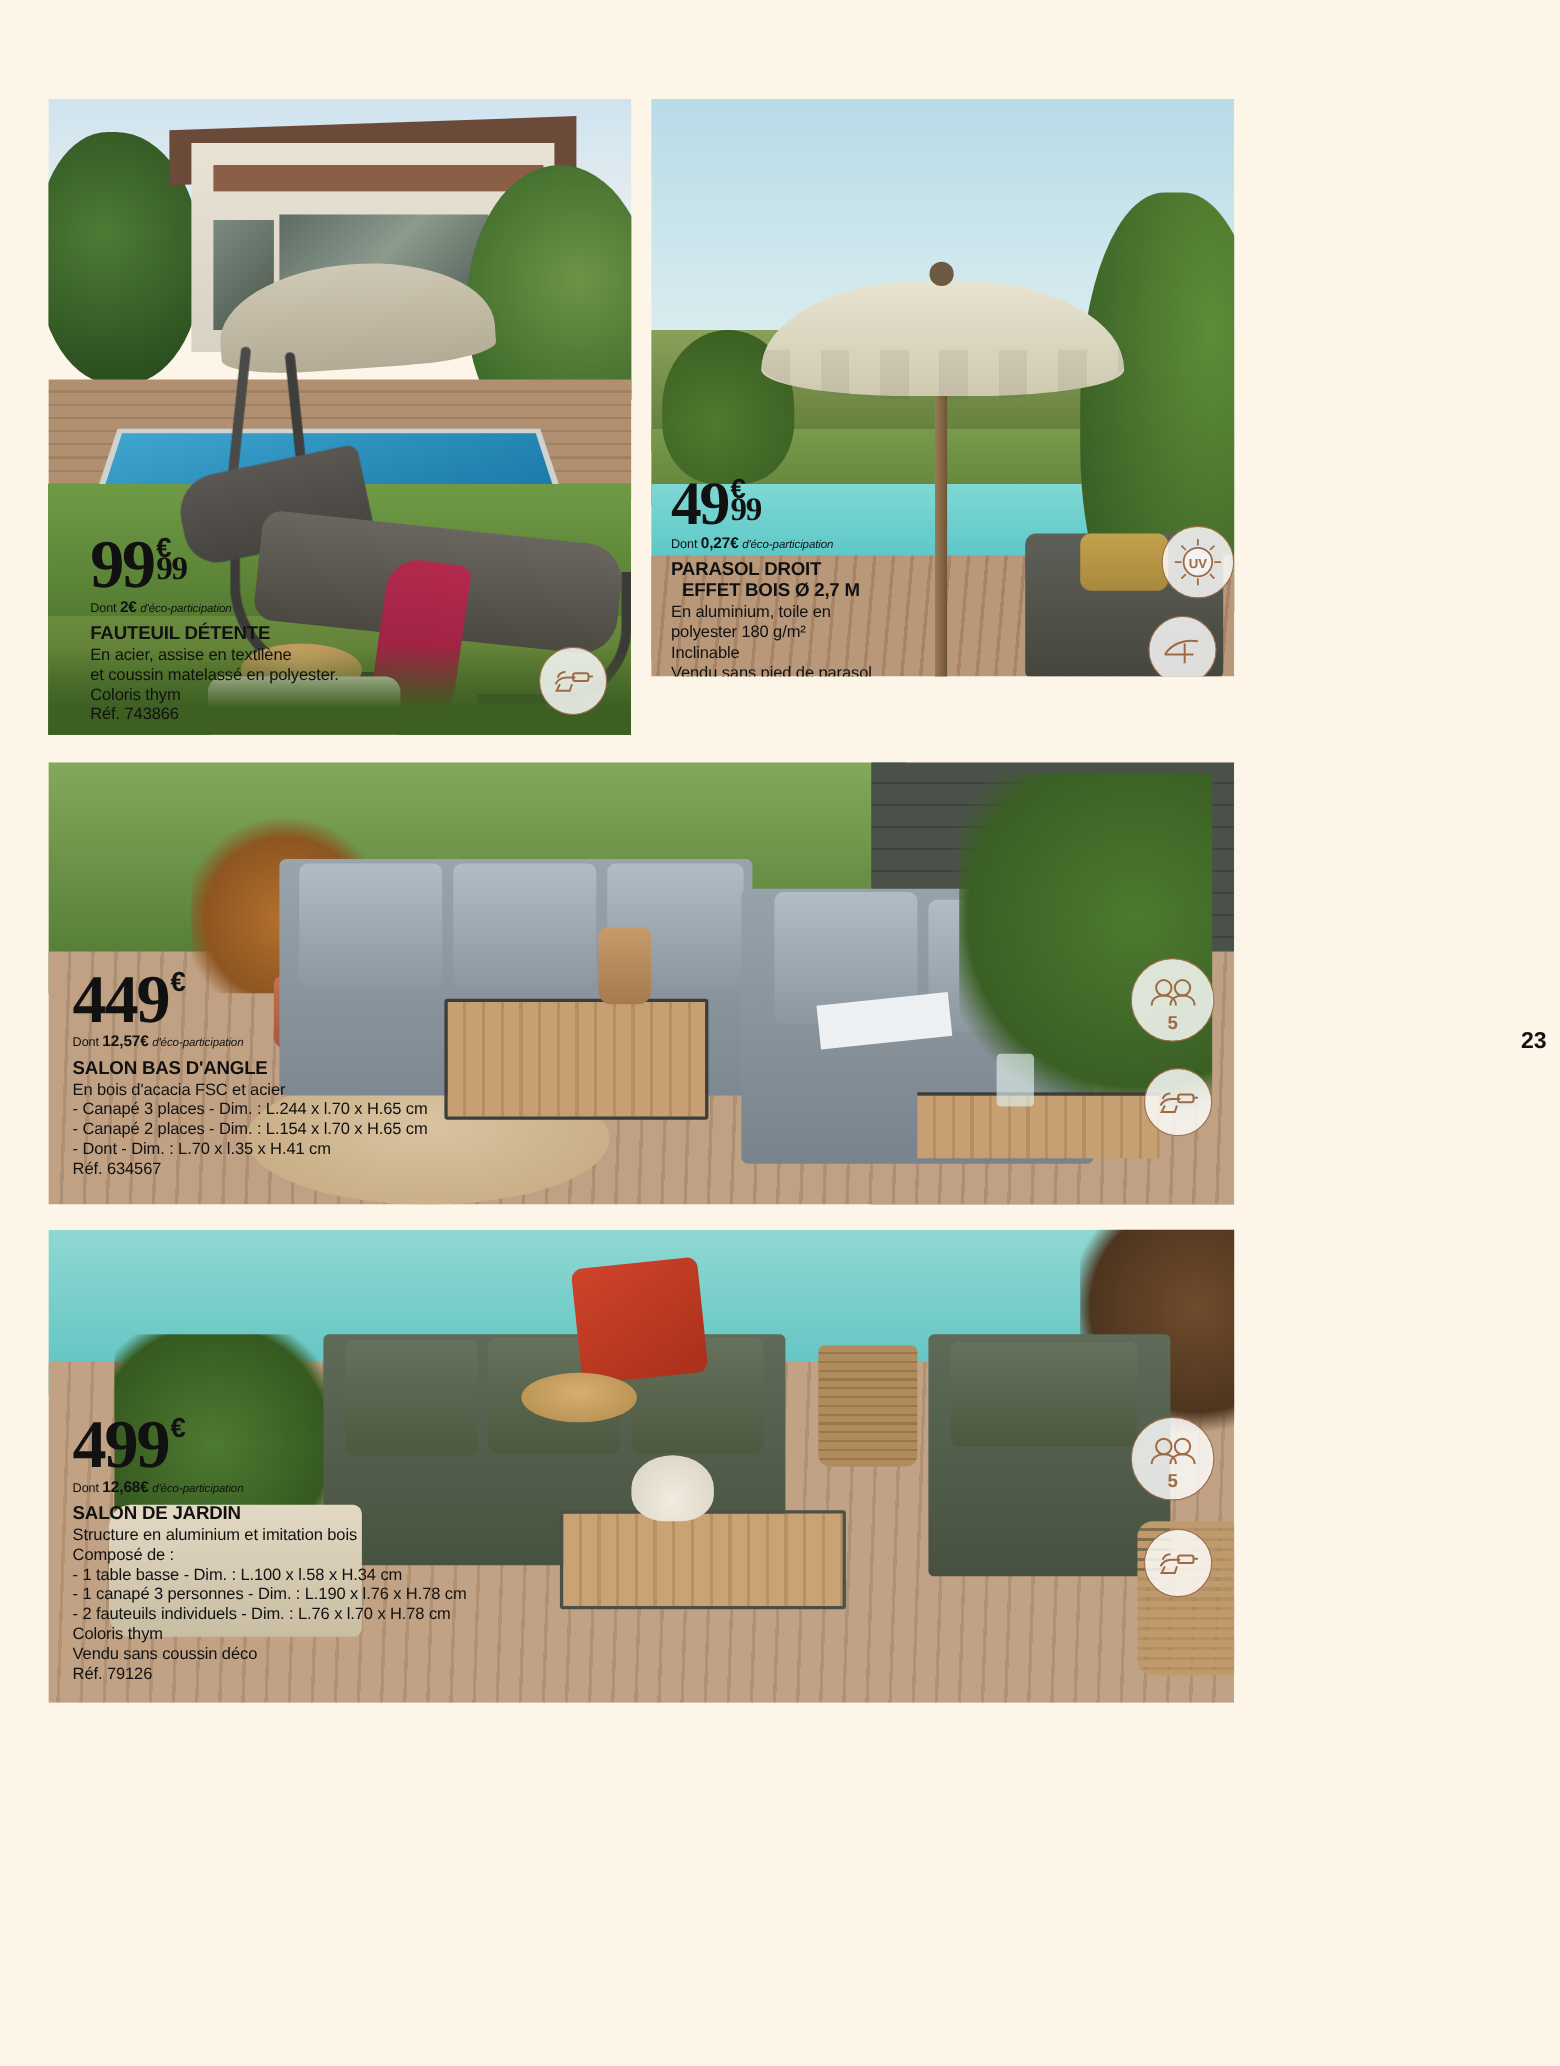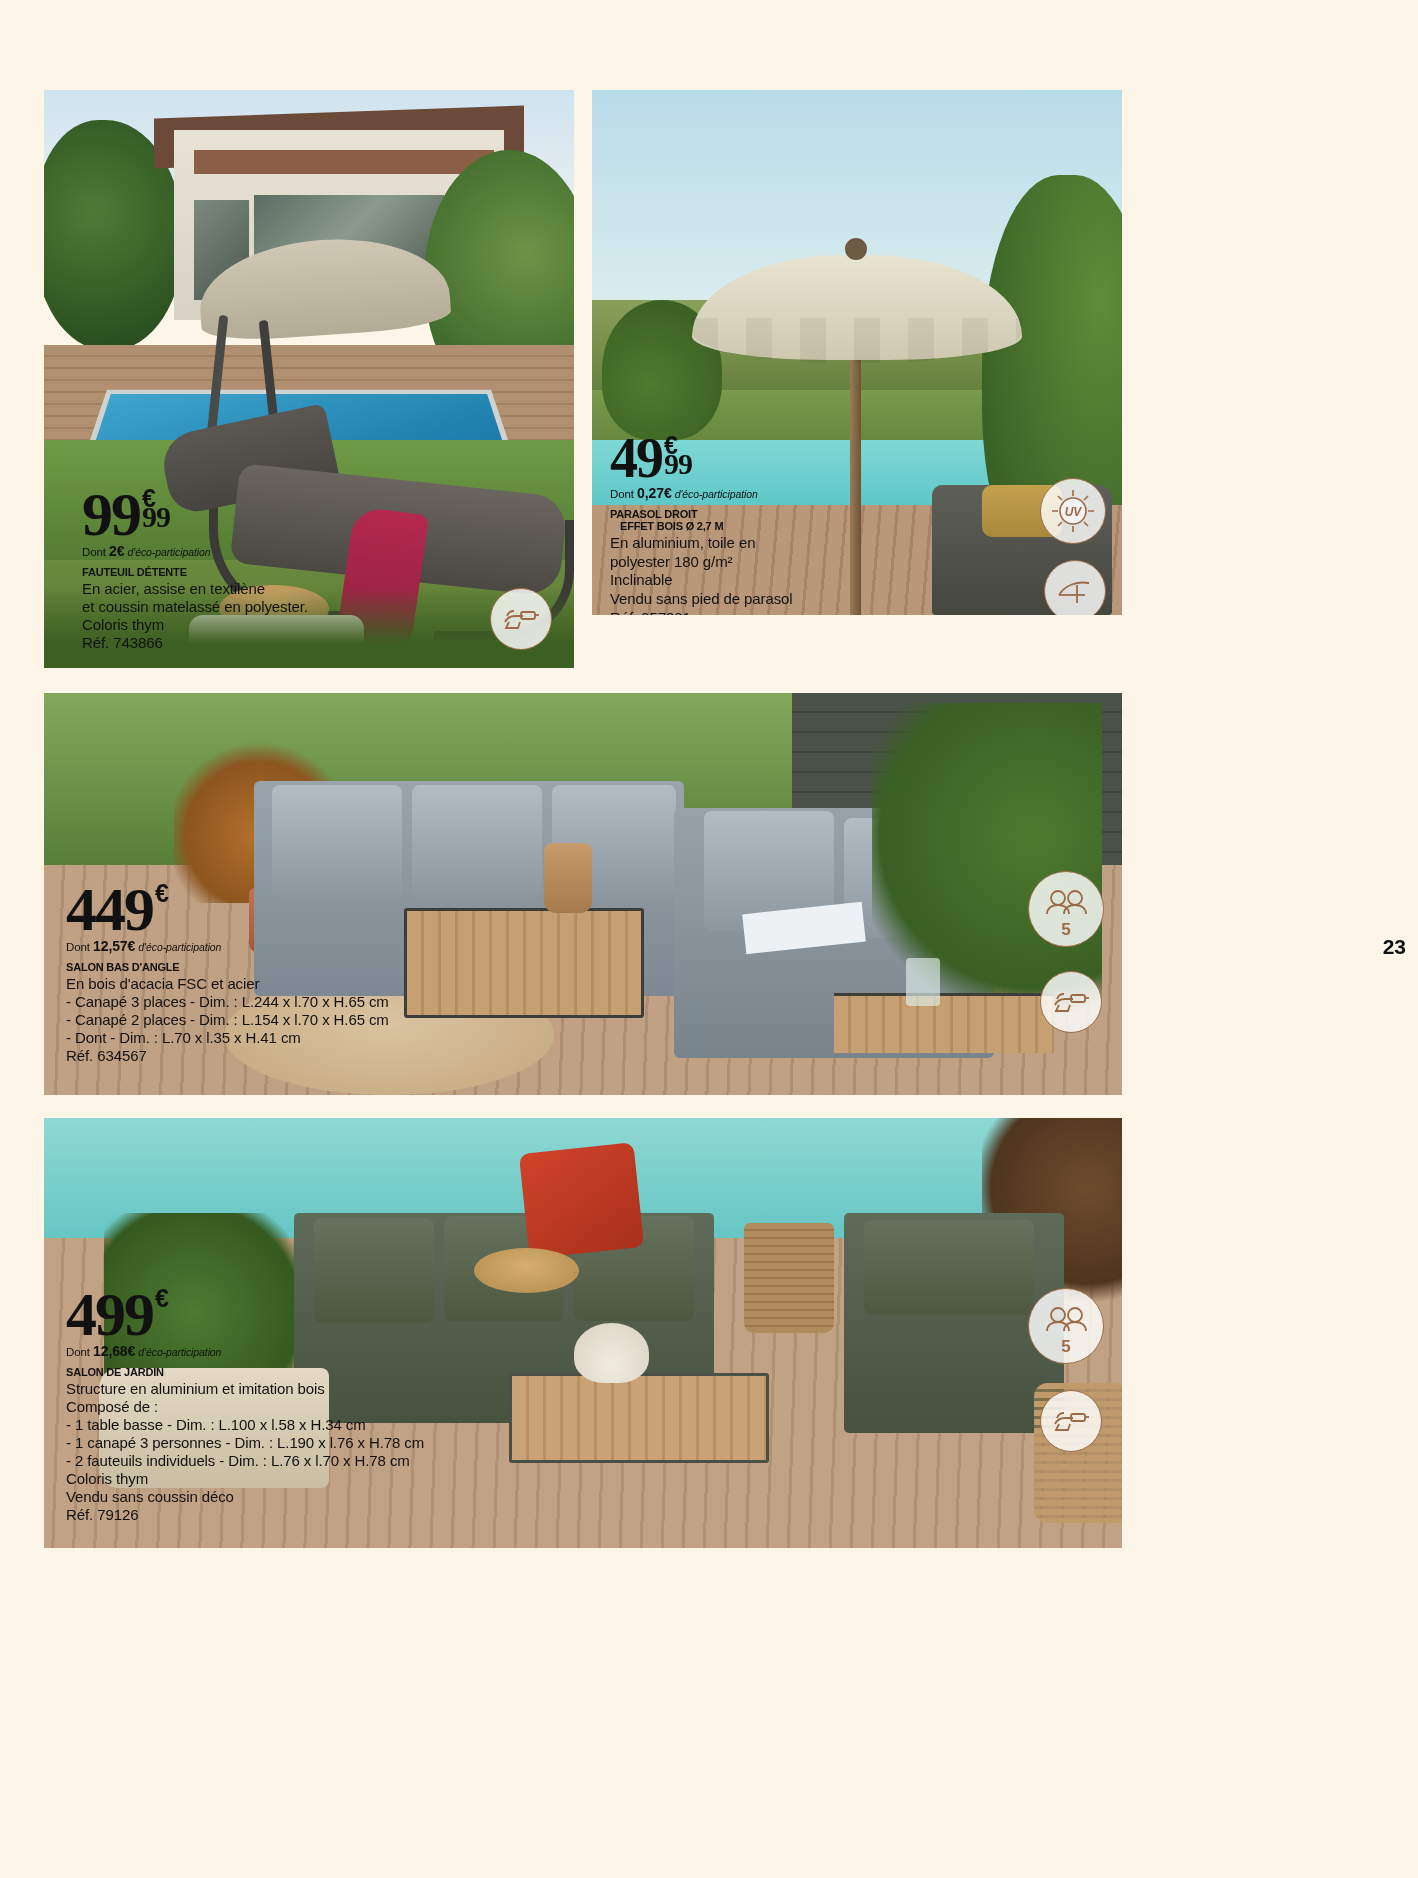--- a/index.html
+++ b/index.html
@@ -61,21 +61,21 @@
   .eco {
     font-size: 11.5px;
     color: #111;
     margin-top: 2px;
     letter-spacing: -0.1px;
   }
   .eco b { font-size: 14px; }
   .eco i { font-size: 10.5px; }
   .ptitle {
     font-weight: bold;
-    font-size: 11px;
+    font-size: 17px;
     color: #111;
     margin-top: 7px;
     line-height: 1.12;
     letter-spacing: -0.2px;
   }
   .pdesc {
     font-size: 15px;
     color: #111;
     line-height: 1.2;
     margin-top: 2px;
@@ -455,21 +455,21 @@
       <div class="pdesc tight">
         <div>En aluminium, toile en</div>
         <div>polyester 180 g/m²</div>
         <div>Inclinable</div>
         <div>Vendu sans pied de parasol</div>
         <div>Réf. 957381</div>
         <div>Disponible page 33</div>
       </div>
     </div>
 
-    <div class="picto" style="right:16px; top:388px; width:66px; height:66px;font-style:italic;">
+    <div class="picto" style="right:0; top:388px; width:66px; height:66px;">
       <svg width="52" height="52" viewBox="0 0 52 52" fill="none" stroke="#9c6b46" stroke-width="1.6">
         <circle cx="26" cy="26" r="13" fill="#fff" fill-opacity=".6"></circle>
         <path d="M26 5v6M26 41v6M5 26h6M41 26h6M11 11l4 4M37 37l4 4M41 11l-4 4M15 37l-4 4"></path>
         <text x="26" y="31" font-family="Liberation Sans" font-size="12" font-weight="bold" fill="#9c6b46" stroke="none" text-anchor="middle">UV</text>
       </svg>
     </div>
     <div class="picto" style="right:16px; top:470px; width:62px; height:62px;">
       <svg width="40" height="36" viewBox="0 0 40 36" fill="none" stroke="#9c6b46" stroke-width="1.8">
         <path d="M4 22c6-10 18-14 30-12"></path>
         <path d="M4 22h26"></path>

